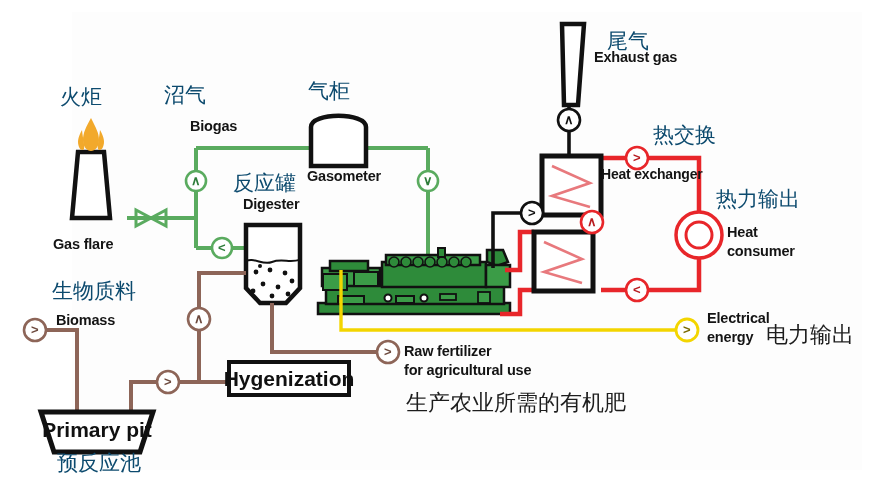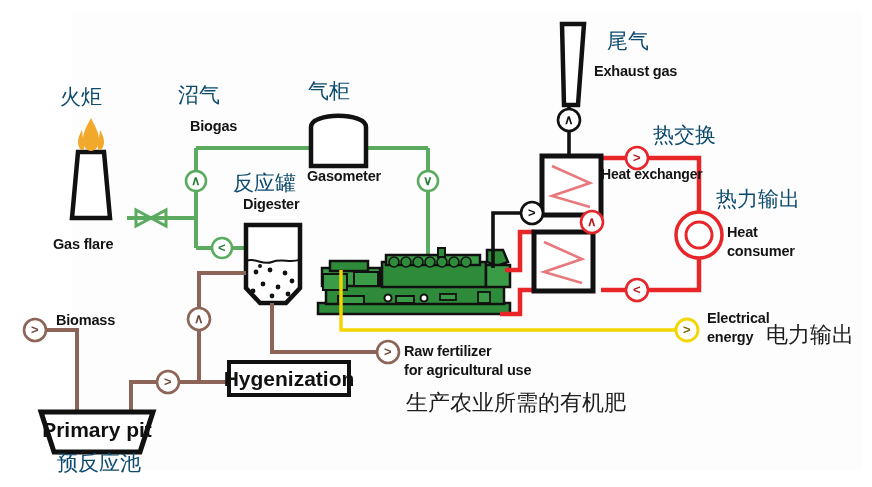--- a/index.html
+++ b/index.html
@@ -258,39 +258,40 @@
   <div class="lbl" style="left:564px;top:112px;font:bold 13px 'Liberation Sans',sans-serif;color:#111;">∧</div>
   <div class="lbl" style="left:528px;top:205px;font:bold 13px 'Liberation Sans',sans-serif;color:#111;">&gt;</div>
   <div class="lbl" style="left:633px;top:150px;font:bold 13px 'Liberation Sans',sans-serif;color:#b81c20;">&gt;</div>
   <div class="lbl" style="left:633px;top:282px;font:bold 13px 'Liberation Sans',sans-serif;color:#b81c20;">&lt;</div>
   <div class="lbl" style="left:587px;top:214px;font:bold 13px 'Liberation Sans',sans-serif;color:#b81c20;">∧</div>
   <div class="lbl" style="left:683px;top:322px;font:bold 13px 'Liberation Sans',sans-serif;color:#7a6a00;">&gt;</div>
 
   <div class="lbl cn" style="left:60px;top:86px;">火炬</div>
   <div class="lbl en" style="left:53px;top:236px;">Gas flare</div>
 
-  <div class="lbl cn" style="left:178px;top:84px;">沼气</div>
+  <div class="lbl cn" style="left:164px;top:84px;">沼气</div>
   <div class="lbl en" style="left:190px;top:118px;">Biogas</div>
 
   <div class="lbl cn" style="left:308px;top:80px;">气柜</div>
   <div class="lbl en" style="left:307px;top:168px;">Gasometer</div>
 
   <div class="lbl cn" style="left:233px;top:163px;margin-top:9px;">反应罐</div>
   <div class="lbl en" style="left:243px;top:196px;">Digester</div>
 
   <div class="lbl cn" style="left:607px;top:30px;">尾气</div>
-  <div class="lbl en" style="left:594px;top:63px;text-align:right;">Exhaust gas</div>
+  <div class="lbl en" style="left:594px;top:49px;text-align:right;">Exhaust gas</div>
 
   <div class="lbl cn" style="left:653px;top:124px;">热交换</div>
   <div class="lbl en-sm" style="left:601px;top:167px;">Heat exchanger</div>
 
   <div class="lbl cn" style="left:716px;top:188px;">热力输出</div>
   <div class="lbl en" style="left:727px;top:224px;">Heat</div>
   <div class="lbl en" style="left:727px;top:243px;">consumer</div>
 
+  <div class="lbl cn" style="left:52px;top:280px;">生物质料</div>
   <div class="lbl en" style="left:56px;top:312px;">Biomass</div>
 
   <div class="boxlabel" style="left:41px;top:414px;width:112px;height:32px;">Primary pit</div>
   <div class="lbl cn" style="left:57px;top:452px;">预反应池</div>
 
   <div class="boxlabel" style="left:229px;top:362px;width:120px;height:33px;">Hygenization</div>
 
   <div class="lbl en" style="left:404px;top:343px;">Raw fertilizer</div>
   <div class="lbl cn-lg" style="left:406px;top:391px;">生产农业所需的有机肥</div>
   <div class="lbl en" style="left:404px;top:362px;">for agricultural use</div>

